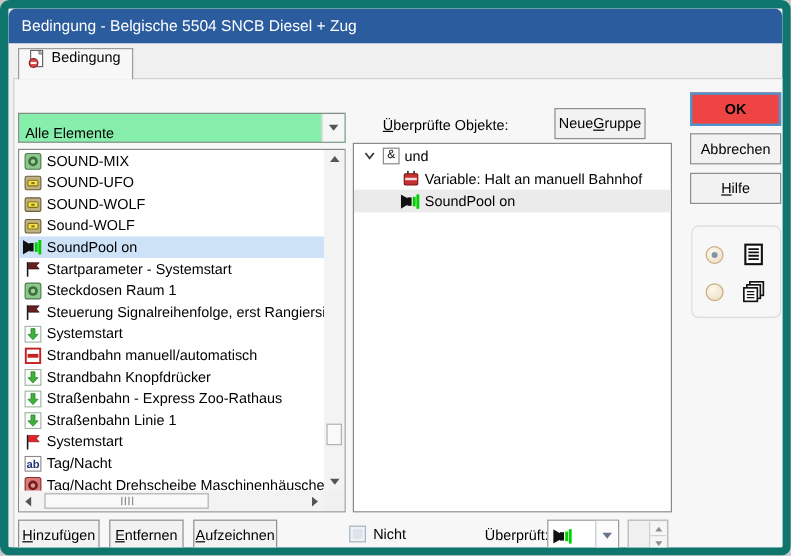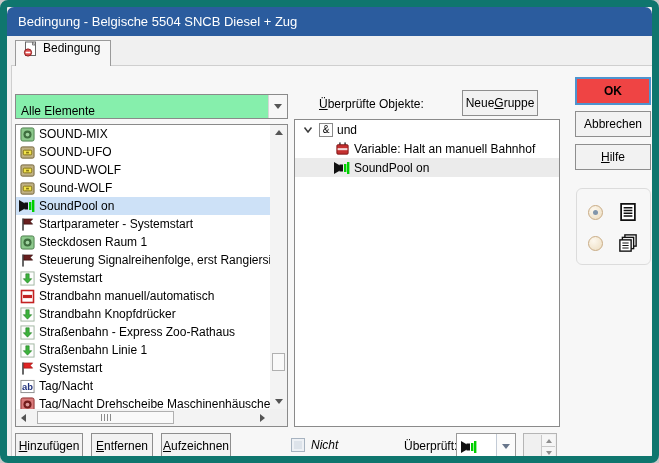--- a/index.html
+++ b/index.html
@@ -86,21 +86,21 @@
   .gb-icon { position:absolute; left:41px; width:20px; height:20px; }
 
   
   .btn-add { position:absolute; left:8px; top:426px; width:68px; height:26px; }
   .btn-remove { position:absolute; left:84px; top:426px; width:62px; height:26px; }
   .btn-record { position:absolute; left:154px; top:426px; width:70px; height:26px; }
 
   .checkbox { position:absolute; left:284px; top:431px; width:14px; height:14px;
               border:1px solid #a7b3c0; background:#eef1f5; }
   .checkbox .inner { position:absolute; left:2px; top:2px; width:8px; height:8px; background:#dde3ea; }
-  .not-label { position:absolute; left:304px; top:431px;font-style:italic; }
+  .not-label { position:absolute; left:304px; top:431px; }
   .checked-label { position:absolute; left:397px; top:432px; }
 
   .combo2 { position:absolute; left:449px; top:426px; width:60px; height:27px;
             background:#fff; border:1px solid #9a9a9a; display:flex; }
   .combo2 .field { flex:1; display:flex; align-items:center; padding-left:4px; }
   .combo2 .arrowbox { width:19px; border-left:1px solid #c3cbd6; background:#fbfbfb;
                       display:flex; align-items:center; justify-content:center; }
   .combo2 .arrowbox .t { border-top-color:#67758a; }
 
   .spinner { position:absolute; left:516px; top:426px; width:34px; height:27px;

